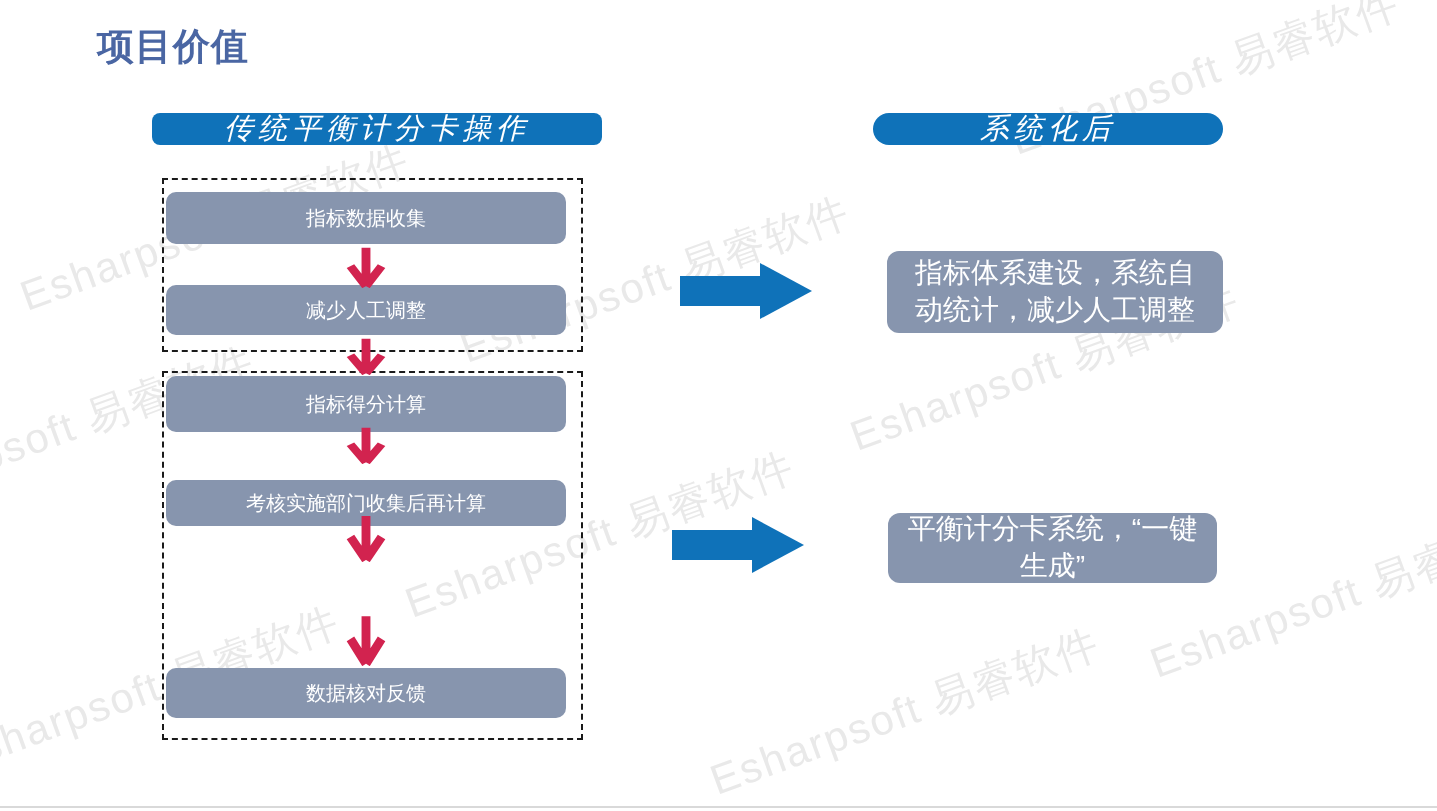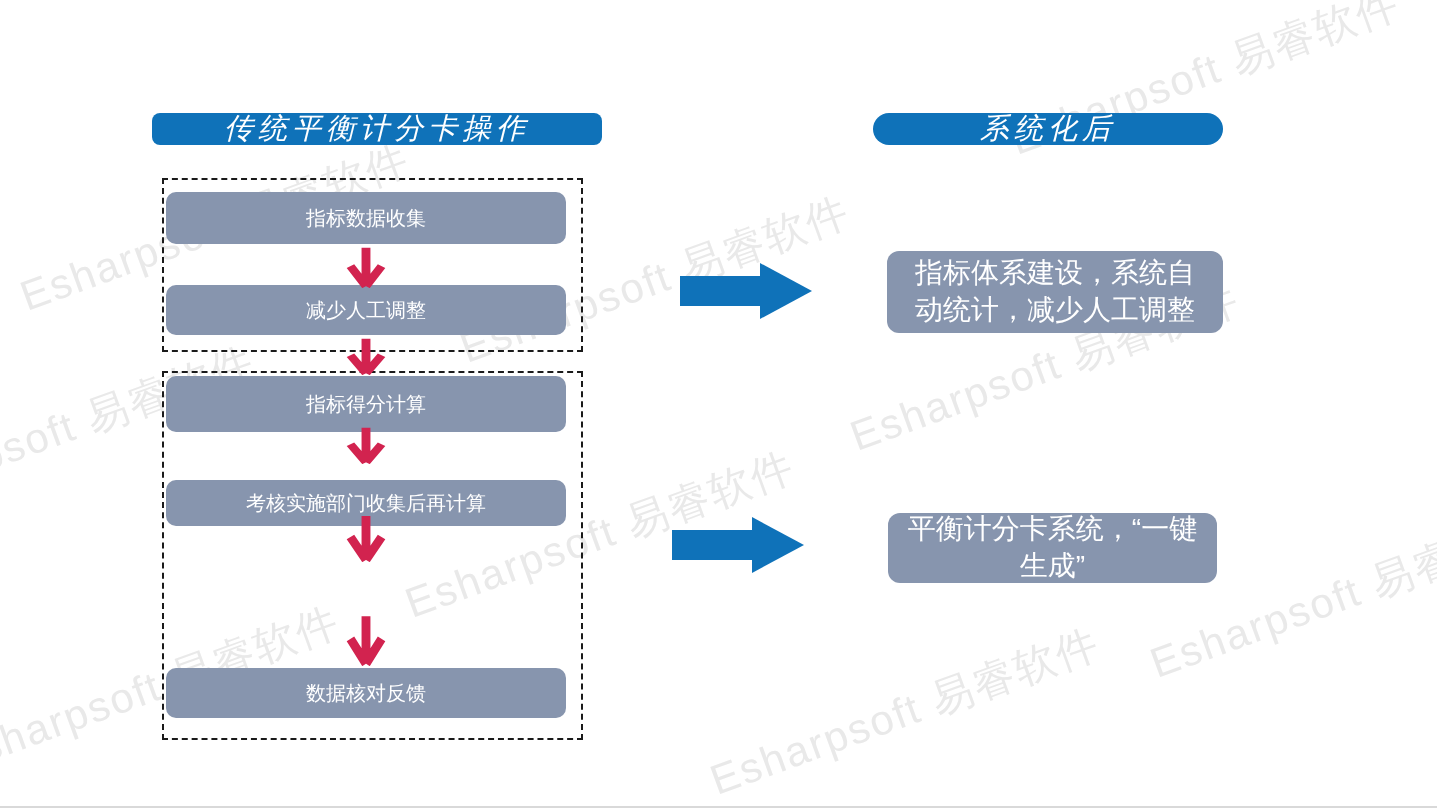--- a/index.html
+++ b/index.html
@@ -72,20 +72,21 @@
   <span class="wm" style="left:1045px;top:368px">Esharpsoft 易睿软件</span>
   <span class="wm" style="left:60px;top:430px">Esharpsoft 易睿软件</span>
   <span class="wm" style="left:600px;top:535px">Esharpsoft 易睿软件</span>
   <span class="wm" style="left:1345px;top:595px">Esharpsoft 易睿软件</span>
   <span class="wm" style="left:145px;top:690px">Esharpsoft 易睿软件</span>
   <span class="wm" style="left:905px;top:712px">Esharpsoft 易睿软件</span>
 </div>
 
 <div class="content">
 
+  <div class="slide-title">项目价值</div>
 
   <div class="hdr hdr-left">传统平衡计分卡操作</div>
   <div class="hdr hdr-right">系统化后</div>
 
   <div class="group group1"></div>
   <div class="group group2"></div>
 
   <div class="step" style="top:192px;height:52px">指标数据收集</div>
   <div class="step" style="top:285px;height:50px">减少人工调整</div>
   <div class="step" style="top:376px;height:56px">指标得分计算</div>

